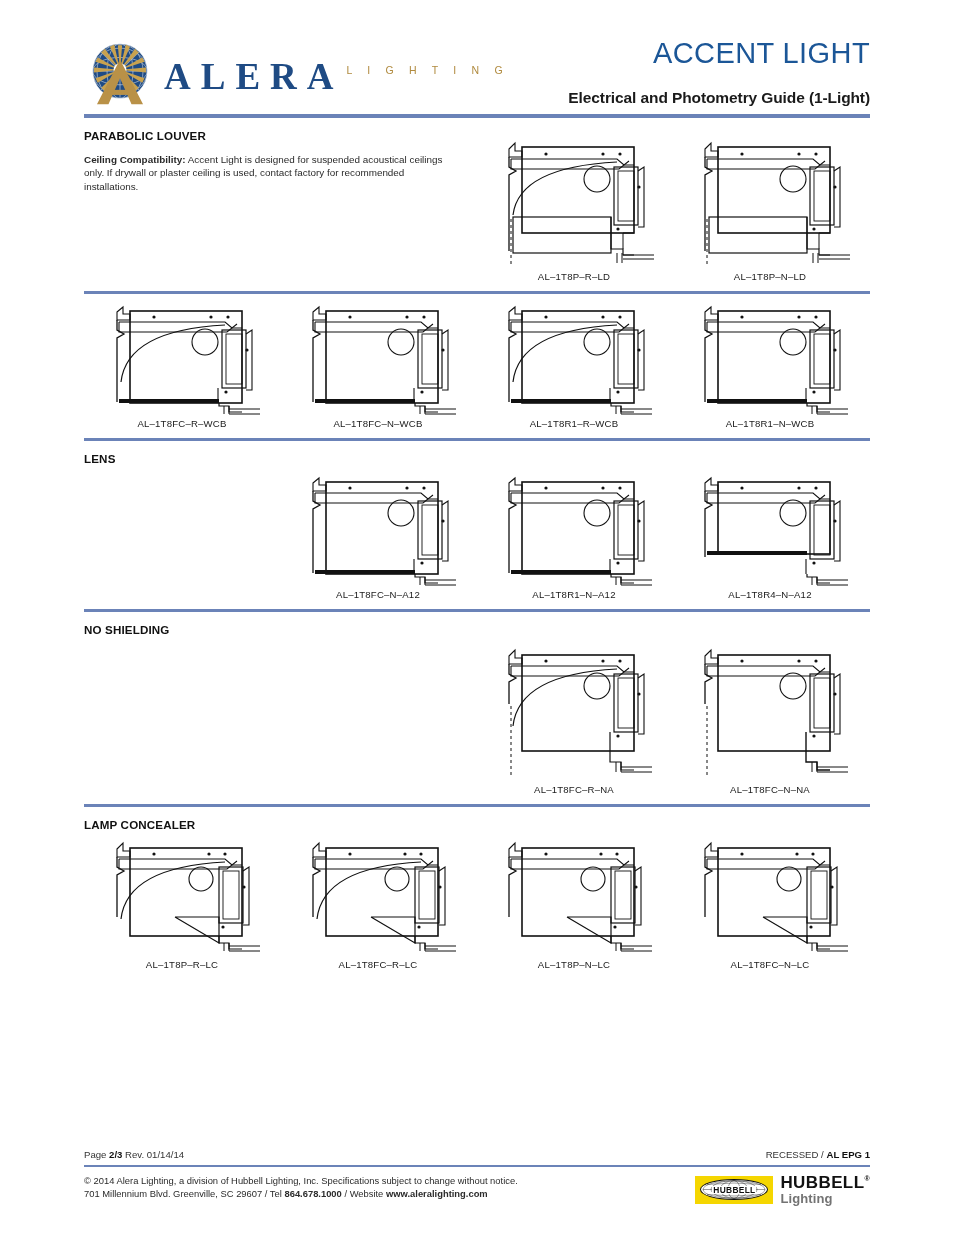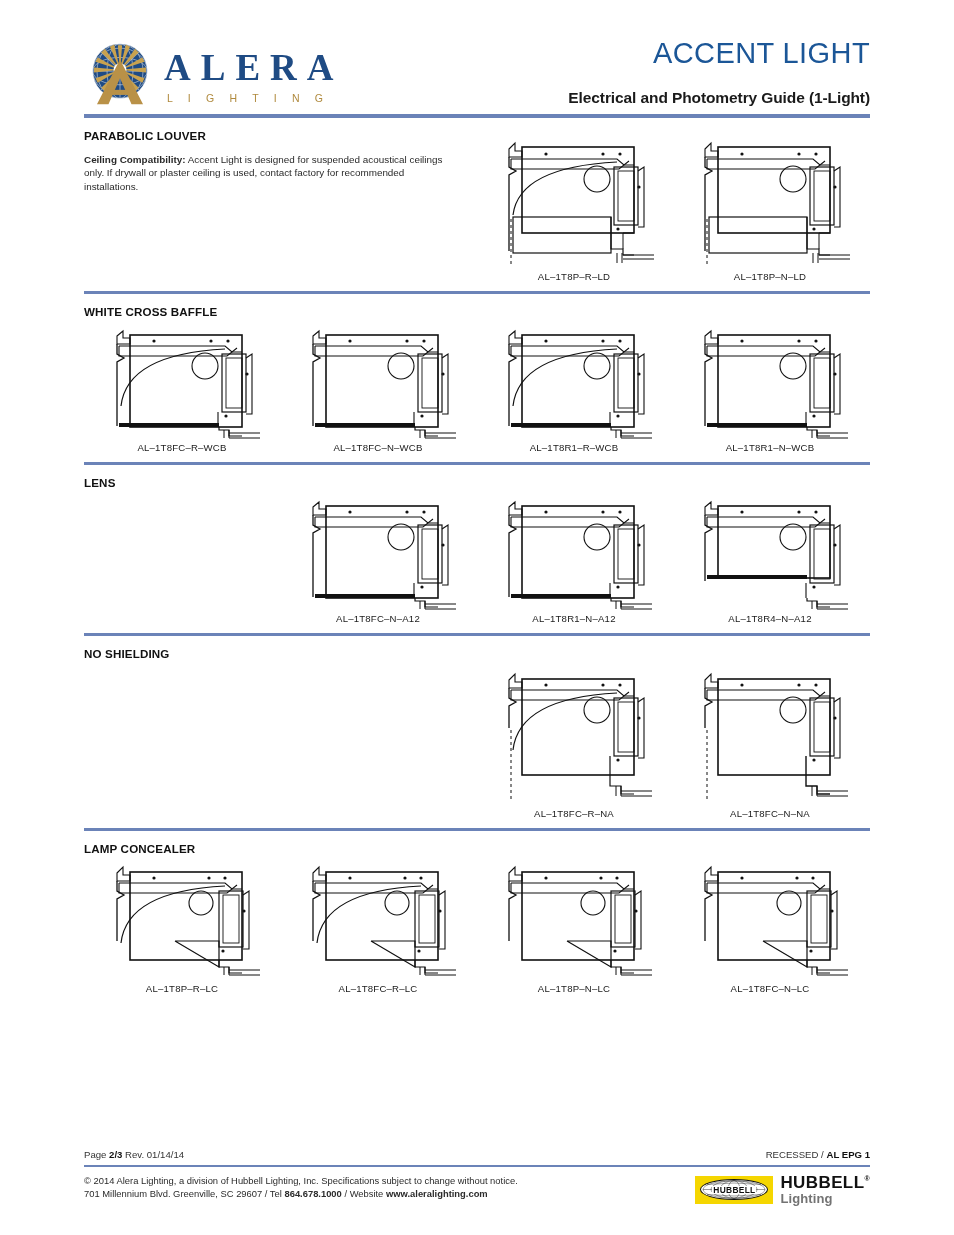--- a/index.html
+++ b/index.html
@@ -32,21 +32,21 @@
     align-items: flex-start;
     justify-content: space-between;
   }
   .logo-block {
     display: flex;
     align-items: center;
     gap: 6px;
     margin-top: 2px;
   }
   .logo-mark { width: 72px; height: 72px; display:block; }
-  .logo-word { display: flex; flex-direction: column; margin-left: 2px; margin-top: 4px;}
+  .logo-word { display: flex; flex-direction: row; margin-left: 2px; margin-top: 4px;}
   .logo-alera {
     font-size: 37px;
     letter-spacing: 10px;
     font-weight: 700;
     color: #1f4b84;
     line-height: 1;
     font-family: "Liberation Serif", serif;
   }
   .logo-lighting {
     font-size: 10.5px;
@@ -331,21 +331,20 @@
           </g>
           <path d="M22 88 L22 136" stroke="#111" stroke-width="1" stroke-dasharray="3 3" fill="none"></path>
         </svg>
         <div class="cap">AL–1T8P–N–LD</div>
       </div>
     </div>
     <div class="divider"></div>
   </div>
 
   <div class="sec">
-    <div class="sub-title">WHITE CROSS BAFFLE</div>
     <div class="row" style="margin-top:8px;">
       <div class="cell">
         <svg width="170" height="116" viewBox="0 0 170 116">
           <g fill="none" stroke="#111" stroke-width="1.1">
             <path d="M20 10 L26 5 L26 12 L33 12 L33 18 L20 18 Z" fill="#fff"></path>
             <path d="M20 18 L20 28 L27 32 L20 36 L20 100" stroke-width="1.3"></path>
             <rect x="33" y="9" width="112" height="92" stroke-width="1.6"></rect>
             <path d="M22 20 L128 20 L135 26 L145 26"></path>
             <path d="M22 20 L22 30 L130 30 L140 22"></path>
             <circle cx="108" cy="40" r="13"></circle>

